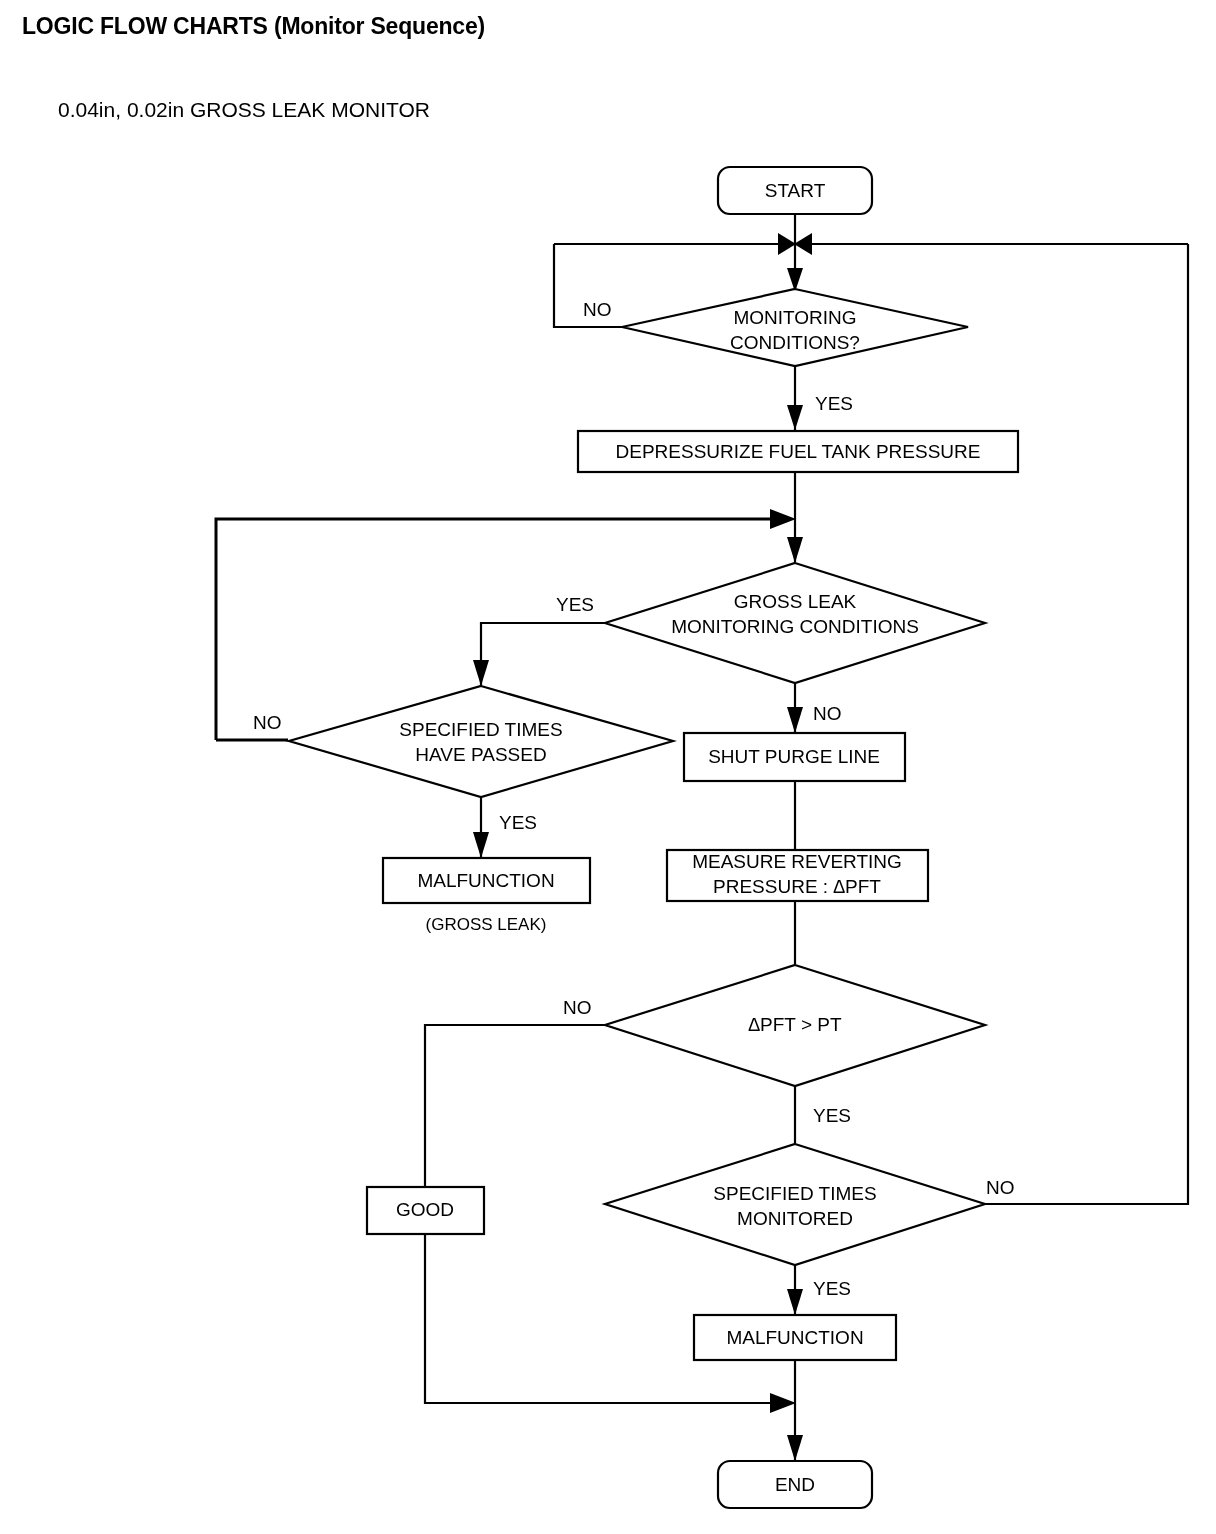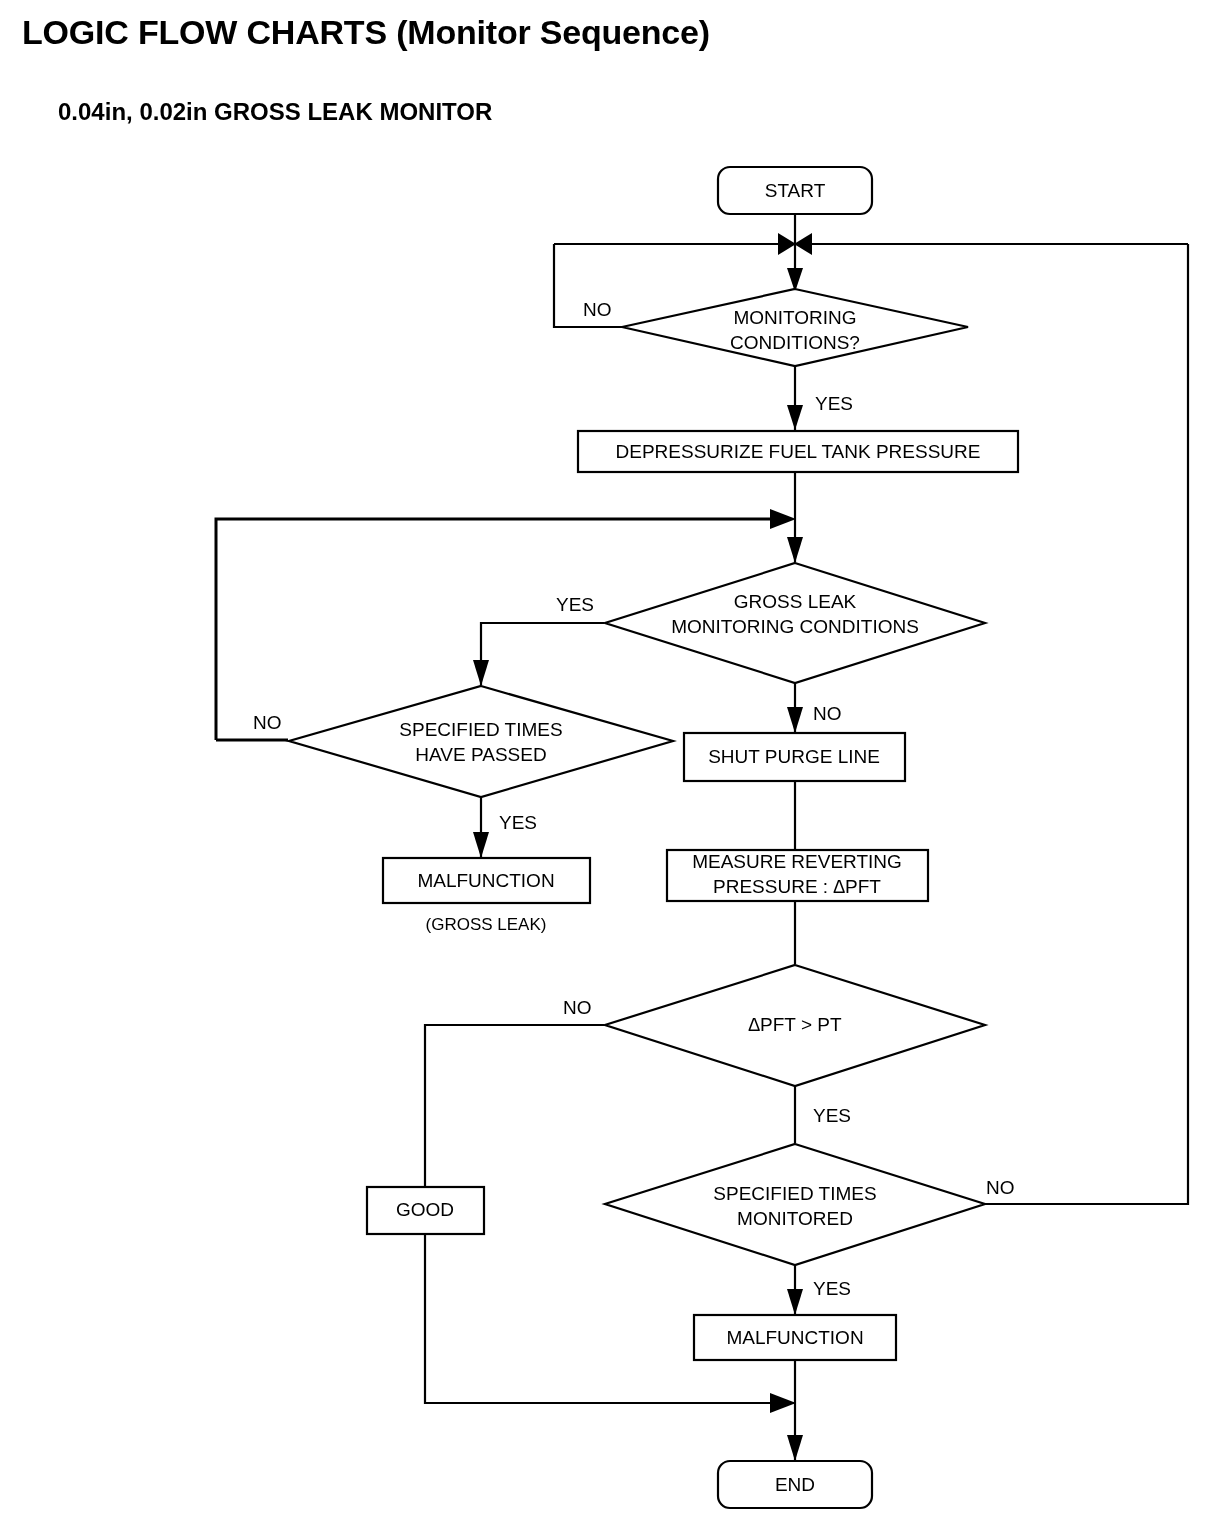--- a/index.html
+++ b/index.html
@@ -12,32 +12,32 @@
     height: 1534px;
     position: relative;
     font-family: "Liberation Sans", sans-serif;
     color: #000000;
     overflow: hidden;
   }
   #page-title {
     position: absolute;
     left: 22px;
     top: 13px;
-    font-size: 34px;
+    font-size: 23px;
     font-weight: bold;
     letter-spacing: -0.2px;
     white-space: nowrap;
     text-align: center;
   }
   #page-subtitle {
     position: absolute;
     left: 58px;
     top: 98px;
-    font-size: 24px;
-    font-weight: bold;
+    font-size: 21px;
+    font-weight: normal;
     white-space: nowrap;
   }
   #flowchart {
     position: absolute;
     left: 0;
     top: 0;
   }
   .node-text {
     font-family: "Liberation Sans", sans-serif;
     font-size: 19px;

